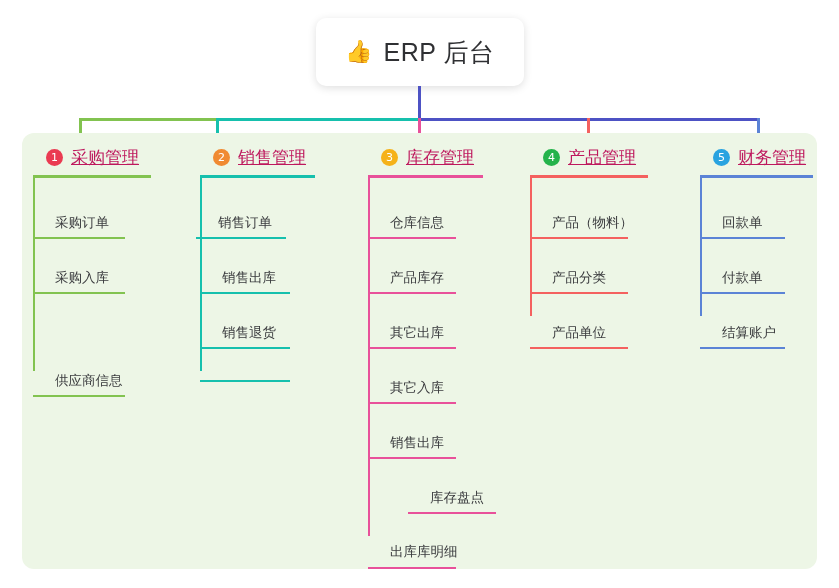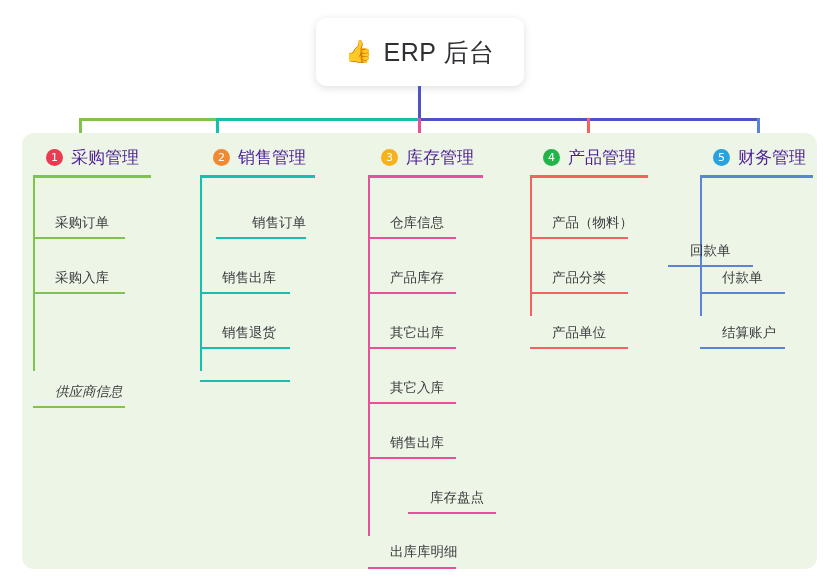--- a/index.html
+++ b/index.html
@@ -113,21 +113,22 @@
     border-radius: 50%;
     color: #ffffff;
     font-size: 11px;
     line-height: 17px;
     text-align: center;
     flex: 0 0 auto;
     font-family: "DejaVu Sans", sans-serif;
   }
   .col-title {
     font-size: 17px;
-    color: #4c1d95;
+    color: #be185d;
+    text-decoration: underline;
   }
   .col-rule {
     height: 3px;
     margin-top: 5px;
   }
 
   
   .spine {
     position: absolute;
     width: 2px;
@@ -217,26 +218,26 @@
     </div>
 <div class="spine" style="left: 33px; background: rgb(130, 195, 80); height: 193px;"></div>
     <div class="item" style="left: 33px; top: 212px;">
       <span class="item-label">采购订单</span>
       <div class="item-rule" style="width: 92px; background: rgb(130, 195, 80);"></div>
     </div>
     <div class="item" style="left: 33px; top: 267px;">
       <span class="item-label">采购入库</span>
       <div class="item-rule" style="width: 92px; background: rgb(130, 195, 80);"></div>
     </div>
-    <div class="item" style="left: 33px; top: 381px; font-style: italic;">
+    <div class="item" style="left: 33px; top: 370px;">
       <span class="item-label">供应商信息</span>
       <div class="item-rule" style="width: 92px; background: rgb(130, 195, 80);"></div>
     </div>
     <div class="spine" style="left: 200px; background: rgb(22, 192, 173); height: 193px;"></div>
-    <div class="item" style="left: 216px; top: 212px; text-align: right;">
+    <div class="item" style="left: 196px; top: 212px;">
       <span class="item-label">销售订单</span>
       <div class="item-rule" style="width: 90px; background: rgb(22, 192, 173);"></div>
     </div>
     <div class="item" style="left: 200px; top: 267px;">
       <span class="item-label">销售出库</span>
       <div class="item-rule" style="width: 90px; background: rgb(22, 192, 173);"></div>
     </div>
     <div class="item" style="left: 200px; top: 322px;">
       <span class="item-label">销售退货</span>
       <div class="item-rule" style="width: 90px; background: rgb(22, 192, 173);"></div>
@@ -280,21 +281,21 @@
     </div>
     <div class="item" style="left: 530px; top: 267px;">
       <span class="item-label">产品分类</span>
       <div class="item-rule" style="width: 98px; background: rgb(244, 97, 95);"></div>
     </div>
     <div class="item" style="left: 530px; top: 322px;">
       <span class="item-label">产品单位</span>
       <div class="item-rule" style="width: 98px; background: rgb(244, 97, 95);"></div>
     </div>
     <div class="spine" style="left: 700px; background: rgb(91, 131, 214); height: 138px;"></div>
-    <div class="item" style="left: 668px; top: 212px; margin-top: 28px;">
+    <div class="item" style="left: 700px; top: 212px;">
       <span class="item-label">回款单</span>
       <div class="item-rule" style="width: 85px; background: rgb(91, 131, 214);"></div>
     </div>
     <div class="item" style="left: 700px; top: 267px;">
       <span class="item-label">付款单</span>
       <div class="item-rule" style="width: 85px; background: rgb(91, 131, 214);"></div>
     </div>
     <div class="item" style="left: 700px; top: 322px;">
       <span class="item-label">结算账户</span>
       <div class="item-rule" style="width: 85px; background: rgb(91, 131, 214);"></div>

